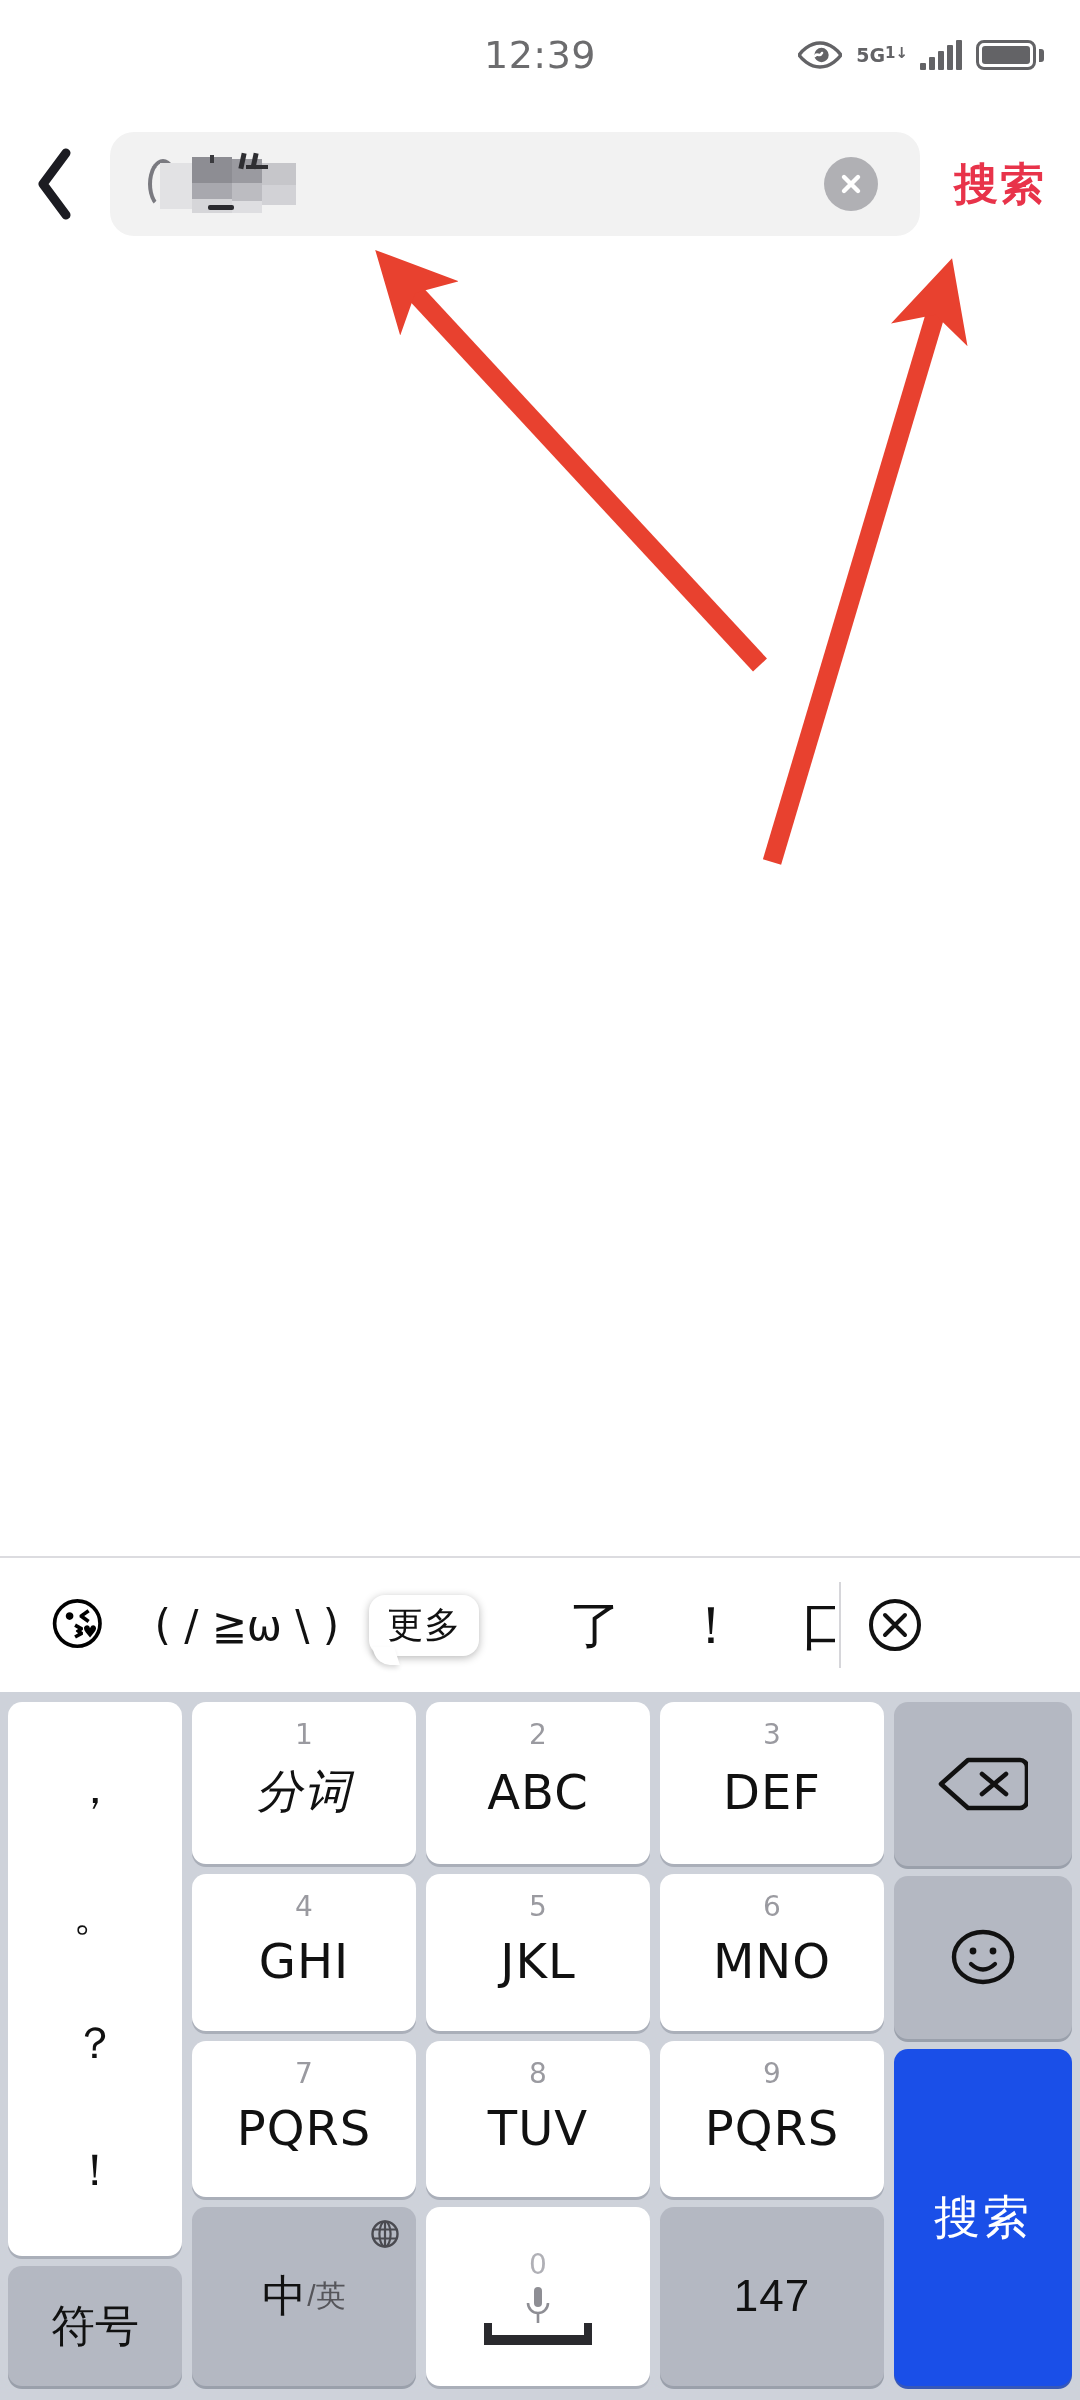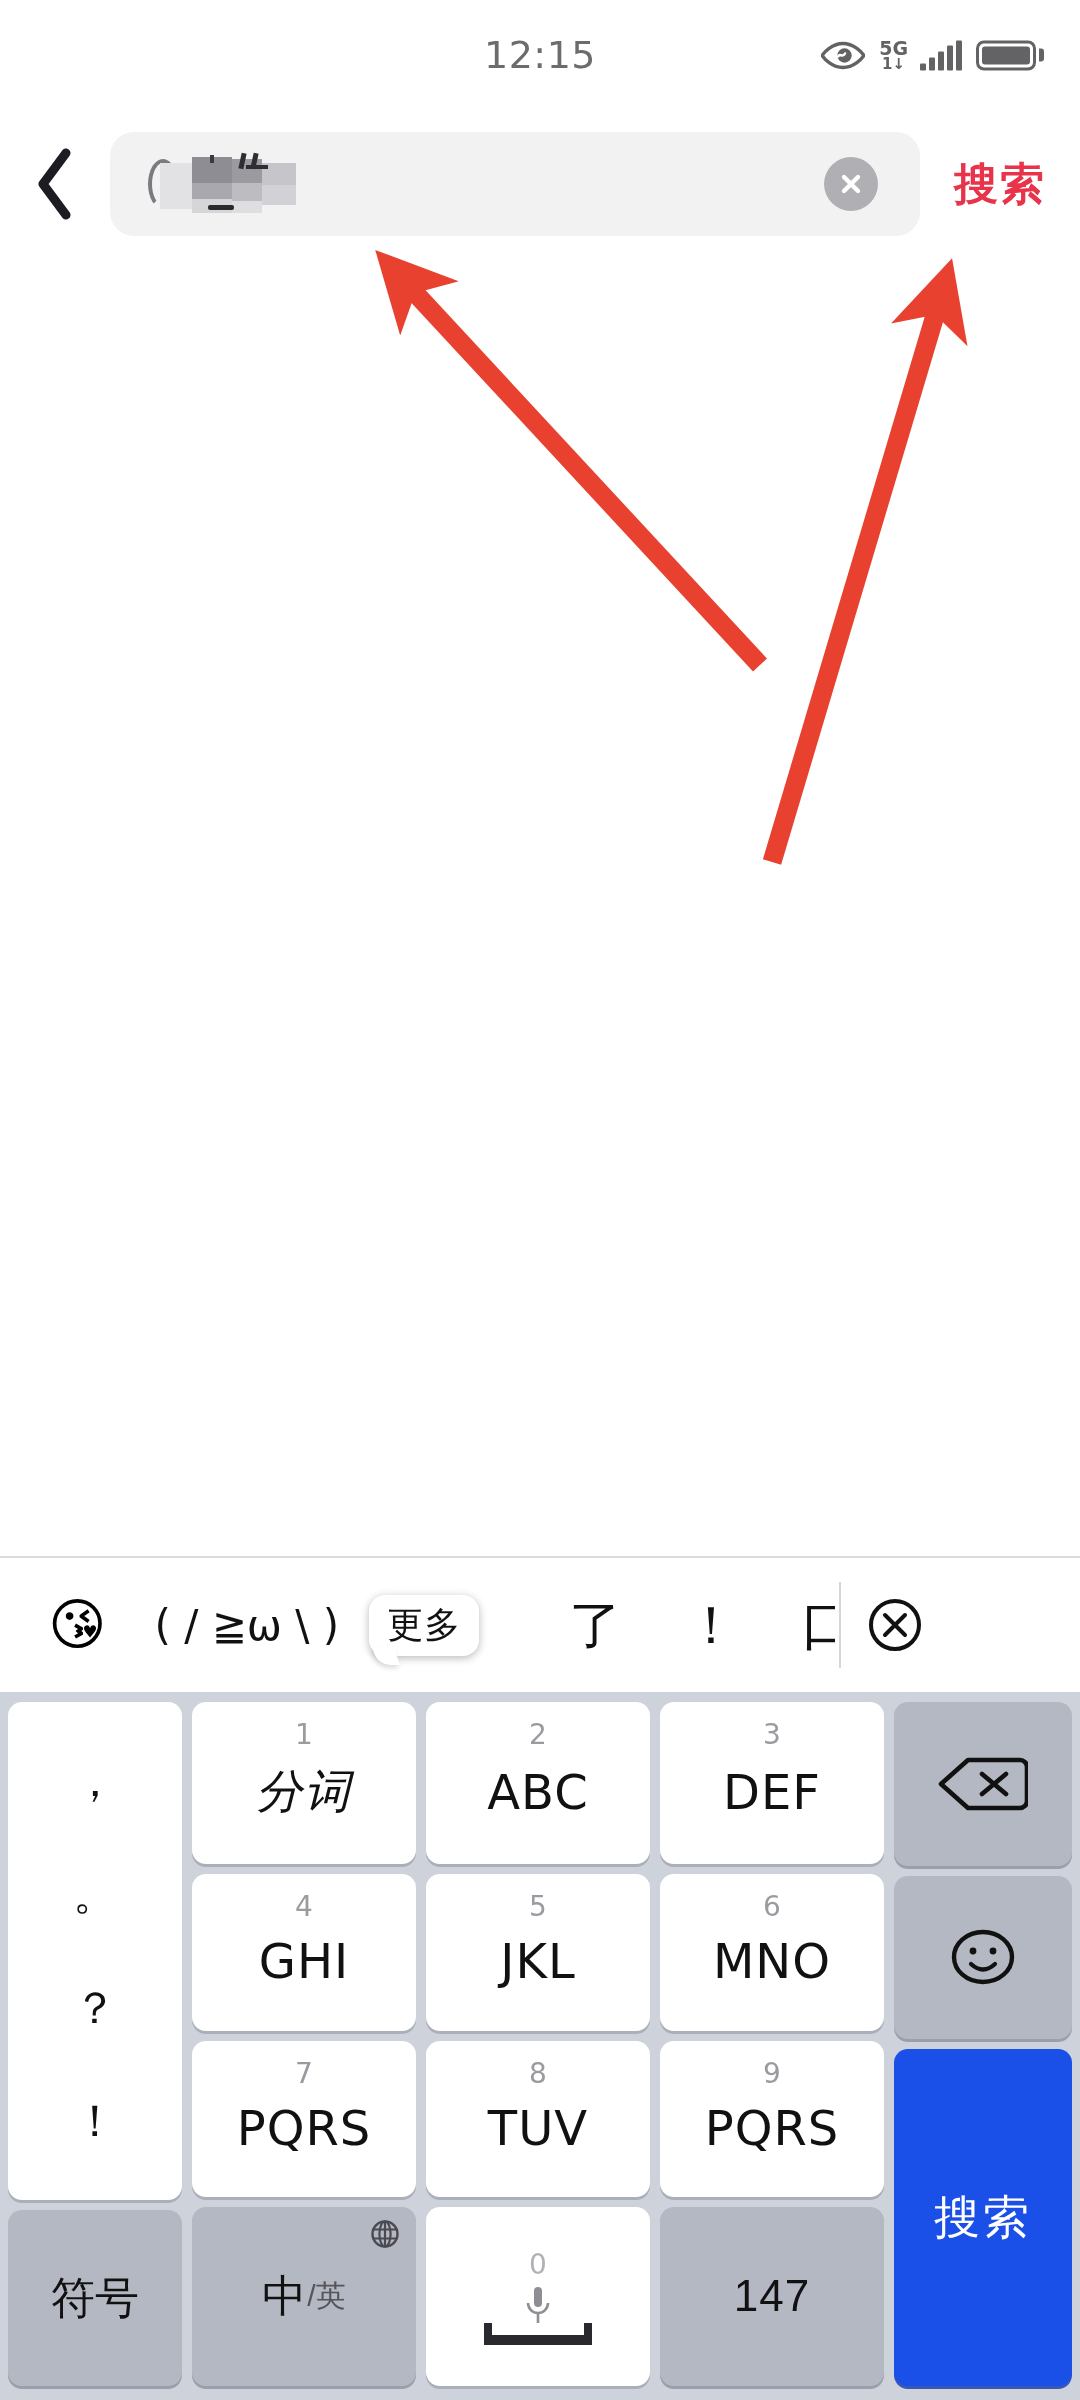--- a/index.html
+++ b/index.html
@@ -18,21 +18,21 @@
   }
   .status-time{
     font-size:38px; color:#6c6c6e; letter-spacing:0.5px;
     font-family:"DejaVu Sans",sans-serif; font-weight:400;
   }
   .status-right{
     position:absolute; right:36px; top:50%; transform:translateY(-50%);
     display:flex; align-items:center; gap:14px;
   }
   .eye-icon{ display:block; }
-  .net-block{ display:flex; flex-direction:column; align-items:center; justify-content:center; }
+  .net-block{ display:flex; align-items:flex-start; justify-content:center; }
   .net-5g{ font-size:19px; color:#636366; font-weight:700; line-height:18px; font-family:"DejaVu Sans",sans-serif;}
   .net-sub{ font-size:15px; color:#636366; font-weight:700; line-height:15px; font-family:"DejaVu Sans",sans-serif;}
   .sig-wrap{ display:flex; align-items:flex-end; gap:3px; height:30px; margin-left:-2px;}
   .sig{ width:6px; background:#636366; border-radius:1px; }
   .bat-wrap{ display:flex; align-items:center; }
   .bat-body{
     width:60px; height:30px; border:3px solid #636366; border-radius:8px;
     padding:3px; display:flex; align-items:center;
   }
   .bat-fill{ width:100%; height:100%; background:#636366; border-radius:3px; }
@@ -136,21 +136,21 @@
     flex:1 1 auto; background:#ffffff; border-radius:14px;
     box-shadow:0 3px 0 rgba(140,146,158,0.55);
     display:flex; flex-direction:column; align-items:center; justify-content:space-around;
     padding:22px 0; cursor:pointer;
   }
   .punct-key span{
     font-size:44px; color:#111; line-height:1;
     font-family:"DejaVu Sans",sans-serif;
   }
   .sym-key{
-    height:176px; background:#b4b8c2; border-radius:14px;
+    height:120px; background:#b4b8c2; border-radius:14px;
     box-shadow:0 3px 0 rgba(120,126,140,0.6);
     display:flex; align-items:center; justify-content:center;
     font-size:44px; color:#111; cursor:pointer;
   }
 
   .kb-row{ flex:1 1 auto; display:flex; gap:10px; }
   .key{
     flex:1 1 0; background:#ffffff; border-radius:14px;
     box-shadow:0 3px 0 rgba(140,146,158,0.55);
     display:flex; flex-direction:column; align-items:center; justify-content:center;
@@ -204,21 +204,21 @@
     flex:2.06 1 0; background:#1a4fe8; box-shadow:0 3px 0 rgba(18,58,175,0.8);
     color:#fff; font-size:46px; letter-spacing:3px;
   }
 </style>
 </head>
 <body>
 
 <div id="root">
 
   <div class="statusbar">
-    <div class="status-time">12:15</div>
+    <div class="status-time">12:39</div>
     <div class="status-right">
 
       <svg class="eye-icon" width="44" height="30" viewBox="0 0 44 30">
         <path d="M22 3 C33 3 41 12 43 15 C41 18 33 27 22 27 C11 27 3 18 1 15 C3 12 11 3 22 3 Z" fill="none" stroke="#636366" stroke-width="3.4"></path>
         <circle cx="23.5" cy="15" r="7.2" fill="#636366"></circle>
         <path d="M17 16 C19 12 21.5 18 24 13" fill="none" stroke="#ffffff" stroke-width="2.6" stroke-linecap="round"></path>
       </svg>
 
       <div class="net-block">
         <div class="net-5g">5G</div>

